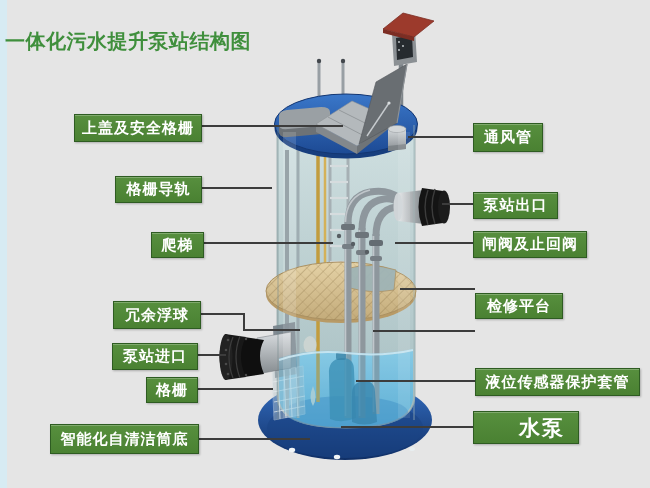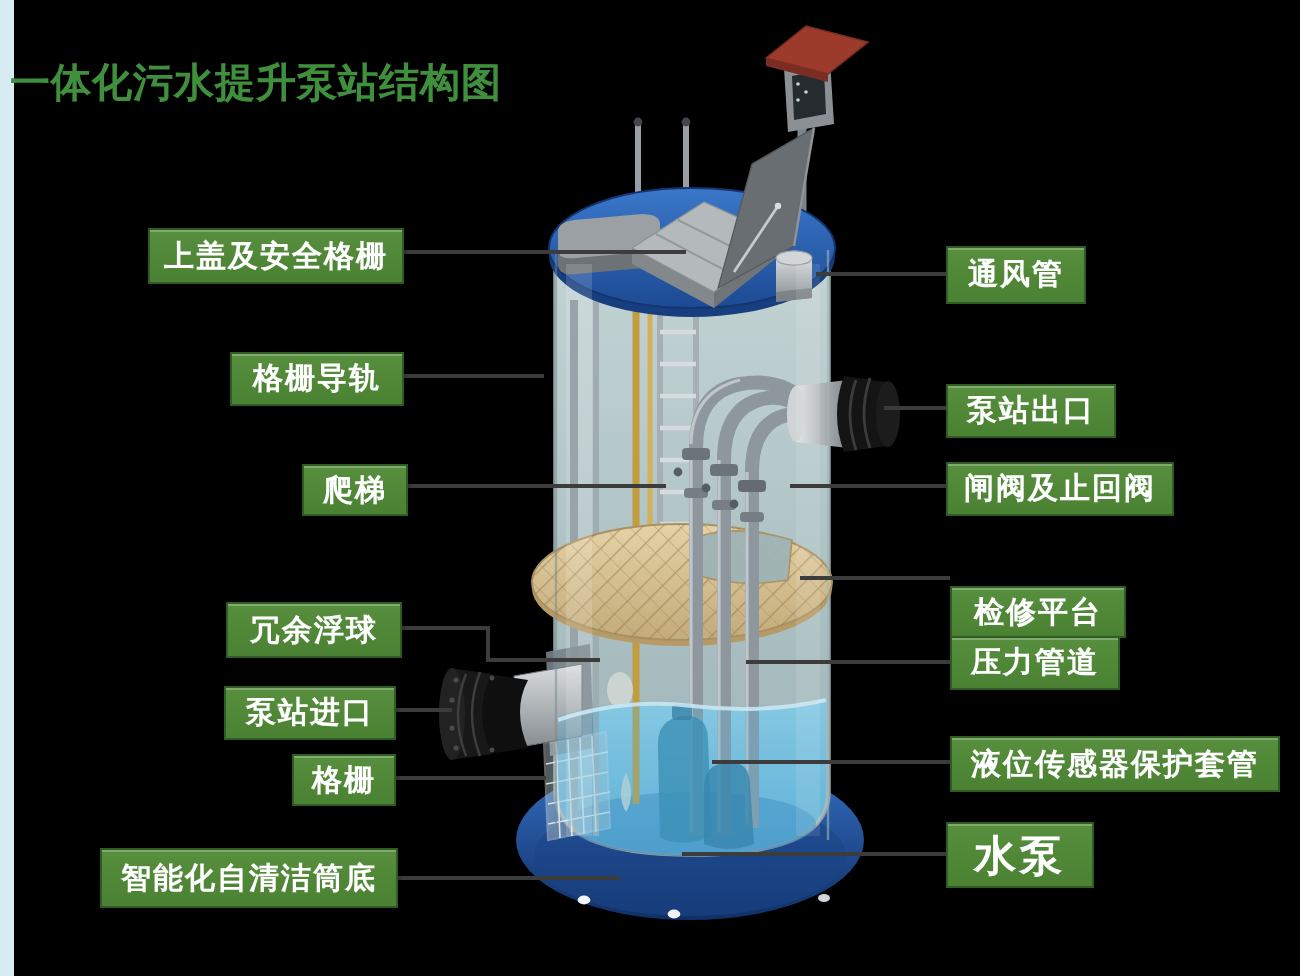--- a/index.html
+++ b/index.html
@@ -1,17 +1,17 @@
 <!DOCTYPE html>
 <html><head>
 <meta charset="utf-8">
 <style>
   html,body{margin:0;padding:0;}
   body{font-family:"Liberation Sans","DejaVu Sans",sans-serif;}
-  .page{position:relative;width:650px;height:488px;background:#000000;overflow:hidden;}
+  .page{position:relative;width:650px;height:488px;background:#e5e5e5;overflow:hidden;}
   .edge-strip{position:absolute;left:0;top:0;width:7px;height:488px;background:#d7ebf3;}
   .title{position:absolute;left:5px;top:28px;font-size:20px;font-weight:700;color:#3f8f3c;white-space:nowrap;letter-spacing:0.5px;}
   .diagram-svg{position:absolute;left:195px;top:5px;width:280px;height:470px;z-index:1;}
   .ln{position:absolute;background:#3c3c3c;z-index:2;}
   .lbl{position:absolute;display:flex;align-items:center;justify-content:center;
        background:linear-gradient(180deg,#578f3e,#4a8132);border:1px solid #2e5c22;
        box-shadow:inset 0 1px 0 rgba(255,255,255,.25),1px 1px 2px rgba(0,0,0,.25);
        color:#ffffff;font-weight:700;font-size:15px;letter-spacing:1px;white-space:nowrap;z-index:3;}
   .lbl.big{font-size:21px;letter-spacing:2px;}
 </style>
@@ -269,16 +269,15 @@
   <div class="lbl" style="left:151px;top:232px;width:51px;height:24px;">爬梯</div>
   <div class="lbl" style="left:113px;top:301px;width:86px;height:26px;">冗余浮球</div>
   <div class="lbl" style="left:112px;top:343px;width:84px;height:25px;">泵站进口</div>
   <div class="lbl" style="left:146px;top:377px;width:50px;height:24px;">格栅</div>
   <div class="lbl" style="left:50px;top:424px;width:147px;height:28px;">智能化自清洁筒底</div>
 
   <div class="lbl" style="left:473px;top:123px;width:68px;height:27px;">通风管</div>
   <div class="lbl" style="left:473px;top:192px;width:83px;height:25px;text-align:right;">泵站出口</div>
   <div class="lbl" style="left:473px;top:231px;width:112px;height:25px;">闸阀及止回阀</div>
   <div class="lbl" style="left:475px;top:293px;width:86px;height:24px;">检修平台</div>
-  <div class="lbl" style="left:475px;top:318px;width:83px;height:25px;">压力管道</div>
   <div class="lbl" style="left:475px;top:368px;width:163px;height:26px;">液位传感器保护套管</div>
-  <div class="lbl big" style="left:473px;top:411px;width:72px;height:31px;">水泵</div>
+  <div class="lbl big" style="left:473px;top:411px;width:72px;height:31px;padding-left:32px;">水泵</div>
 </div>
 
 </body></html>

